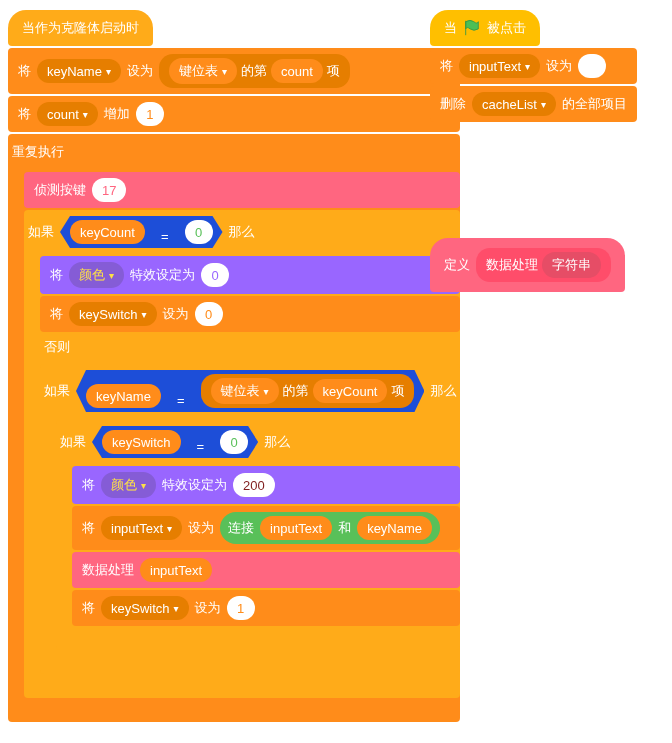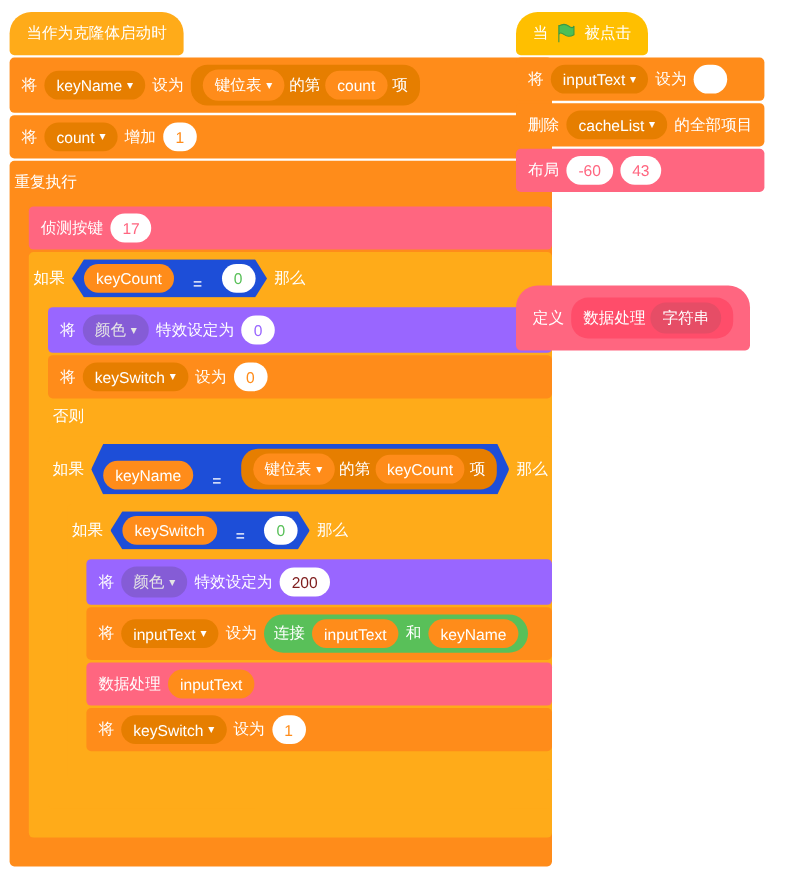--- a/index.html
+++ b/index.html
@@ -66,21 +66,21 @@
     border-radius: 14px;
     padding: 4px 10px;
     display: inline-flex;
     align-items: center;
     gap: 4px;
     min-height: 24px;
   }
   .pill-orange { background: #ff8c1a; color: #fff; }
   .pill-orange-d { background: #e67e00; color: #fff; }
   .pill-white { background: #fff; color: #ff8c1a; min-width: 28px; justify-content: center; }
-  .pill-purple { background: #855cd6; color: #e5e5e5; }
+  .pill-purple { background: #855cd6; color: #fde047; }
   .pill-pink { background: #e64d66; color: #fff; }
   .dd::after { content: " ▾"; font-size: 10px; }
 
   .cwrap { background: #ffab19; border-radius: 4px; margin-top: 2px; padding-bottom: 4px; }
   .cwrap-o { background: #ff8c1a; border-radius: 4px; margin-top: 2px; padding-bottom: 4px; }
   .chead { padding: 6px 4px; display: flex; align-items: center; gap: 6px; min-height: 36px; flex-wrap: wrap; }
   .cbody { margin-left: 16px; }
   .cfoot { height: 20px; }
   .celse { padding: 6px 20px; min-height: 28px; }
 
@@ -244,25 +244,20 @@
     <span class="txt">将</span>
     <span class="pill pill-orange-d dd">inputText</span>
     <span class="txt">设为</span>
     <span class="pill pill-white" style="min-width:28px"></span>
   </div>
   <div class="blk orange">
     <span class="txt">删除</span>
     <span class="pill pill-orange-d dd">cacheList</span>
     <span class="txt">的全部项目</span>
   </div>
-  <div class="blk pink">
-    <span class="txt">布局</span>
-    <span class="pill pill-white" style="color:#ff6680">-60</span>
-    <span class="pill pill-white" style="color:#ff6680">43</span>
-  </div>
 </div>
 
 <div class="stack right2">
   <div class="hat hat-pink" style="padding:10px 14px">
     <span class="txt">定义</span>
     <span class="pill" style="background:#ff4d6a;">
       <span class="txt">数据处理</span>
       <span class="pill pill-pink">字符串</span>
     </span>
   </div>

